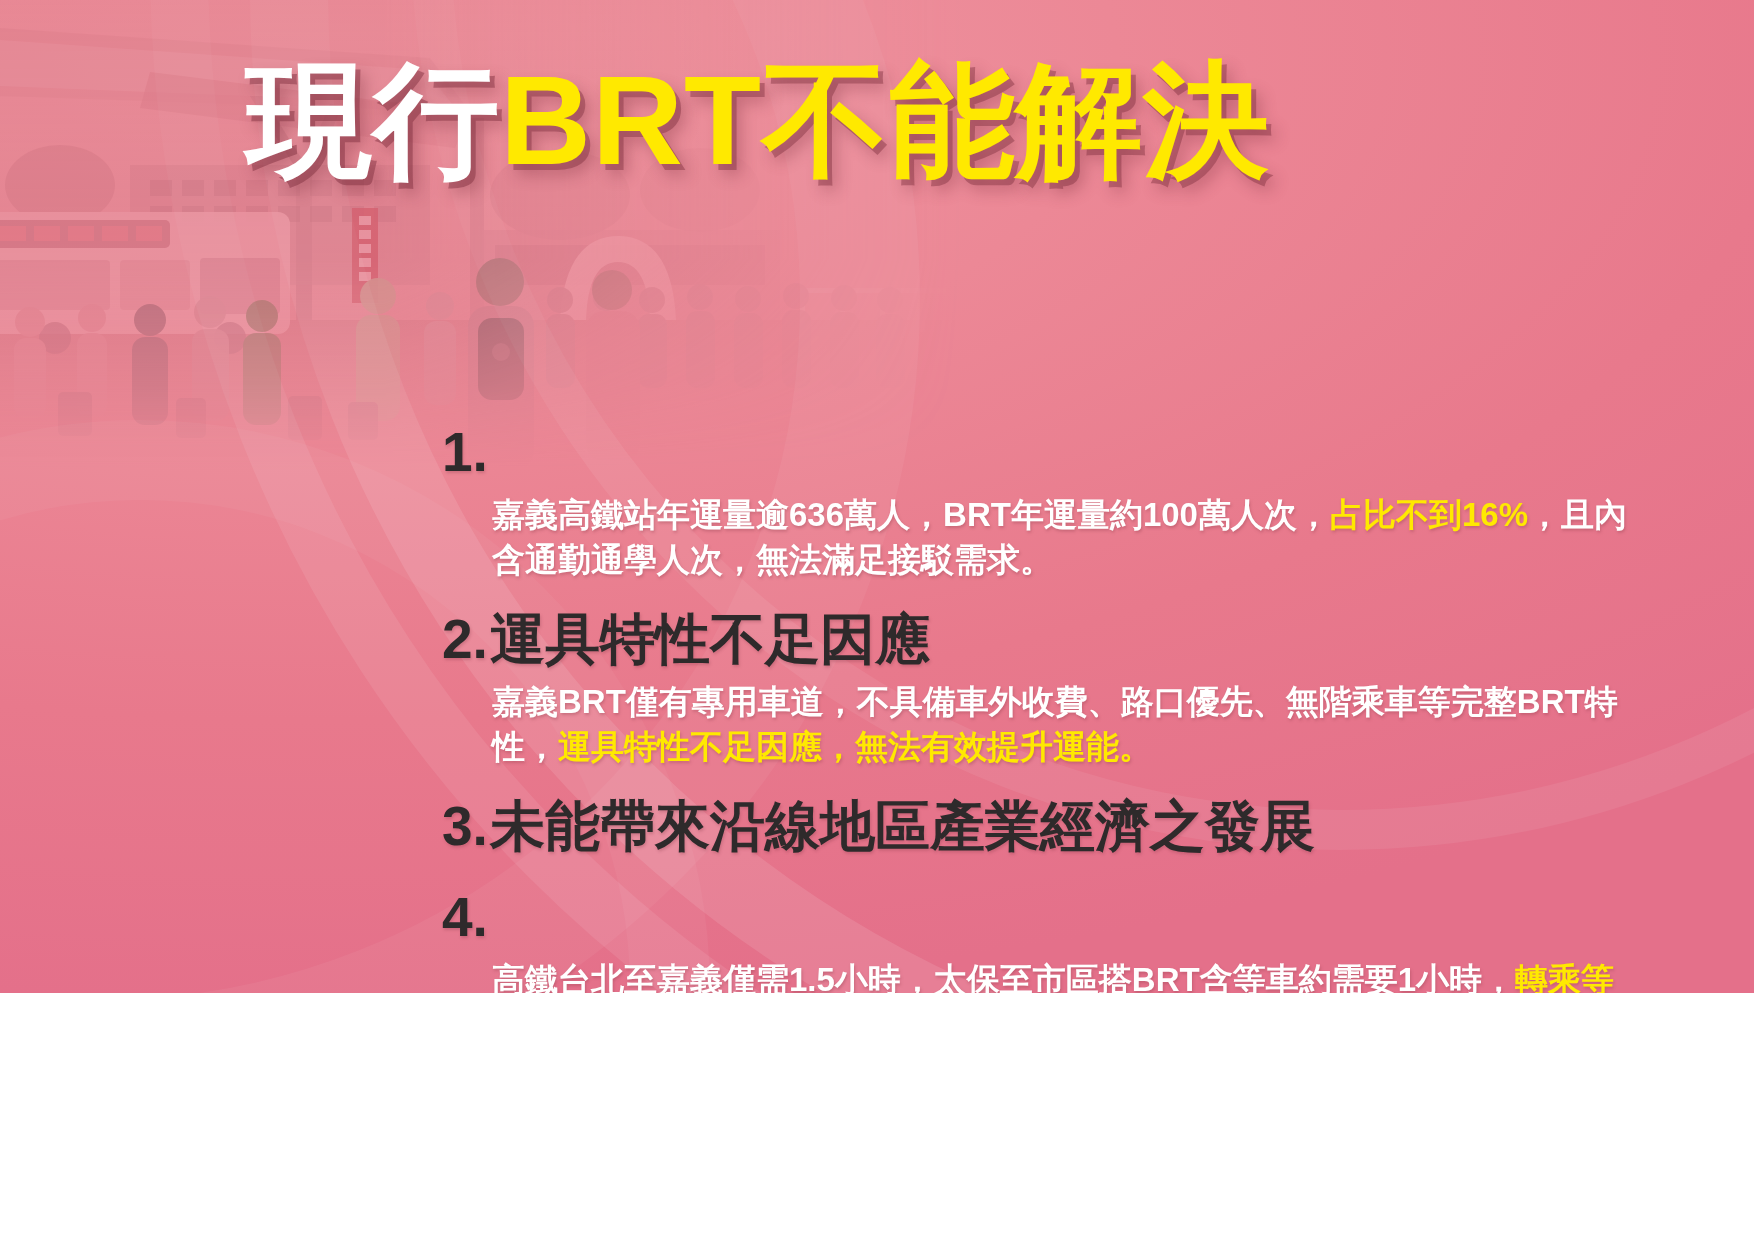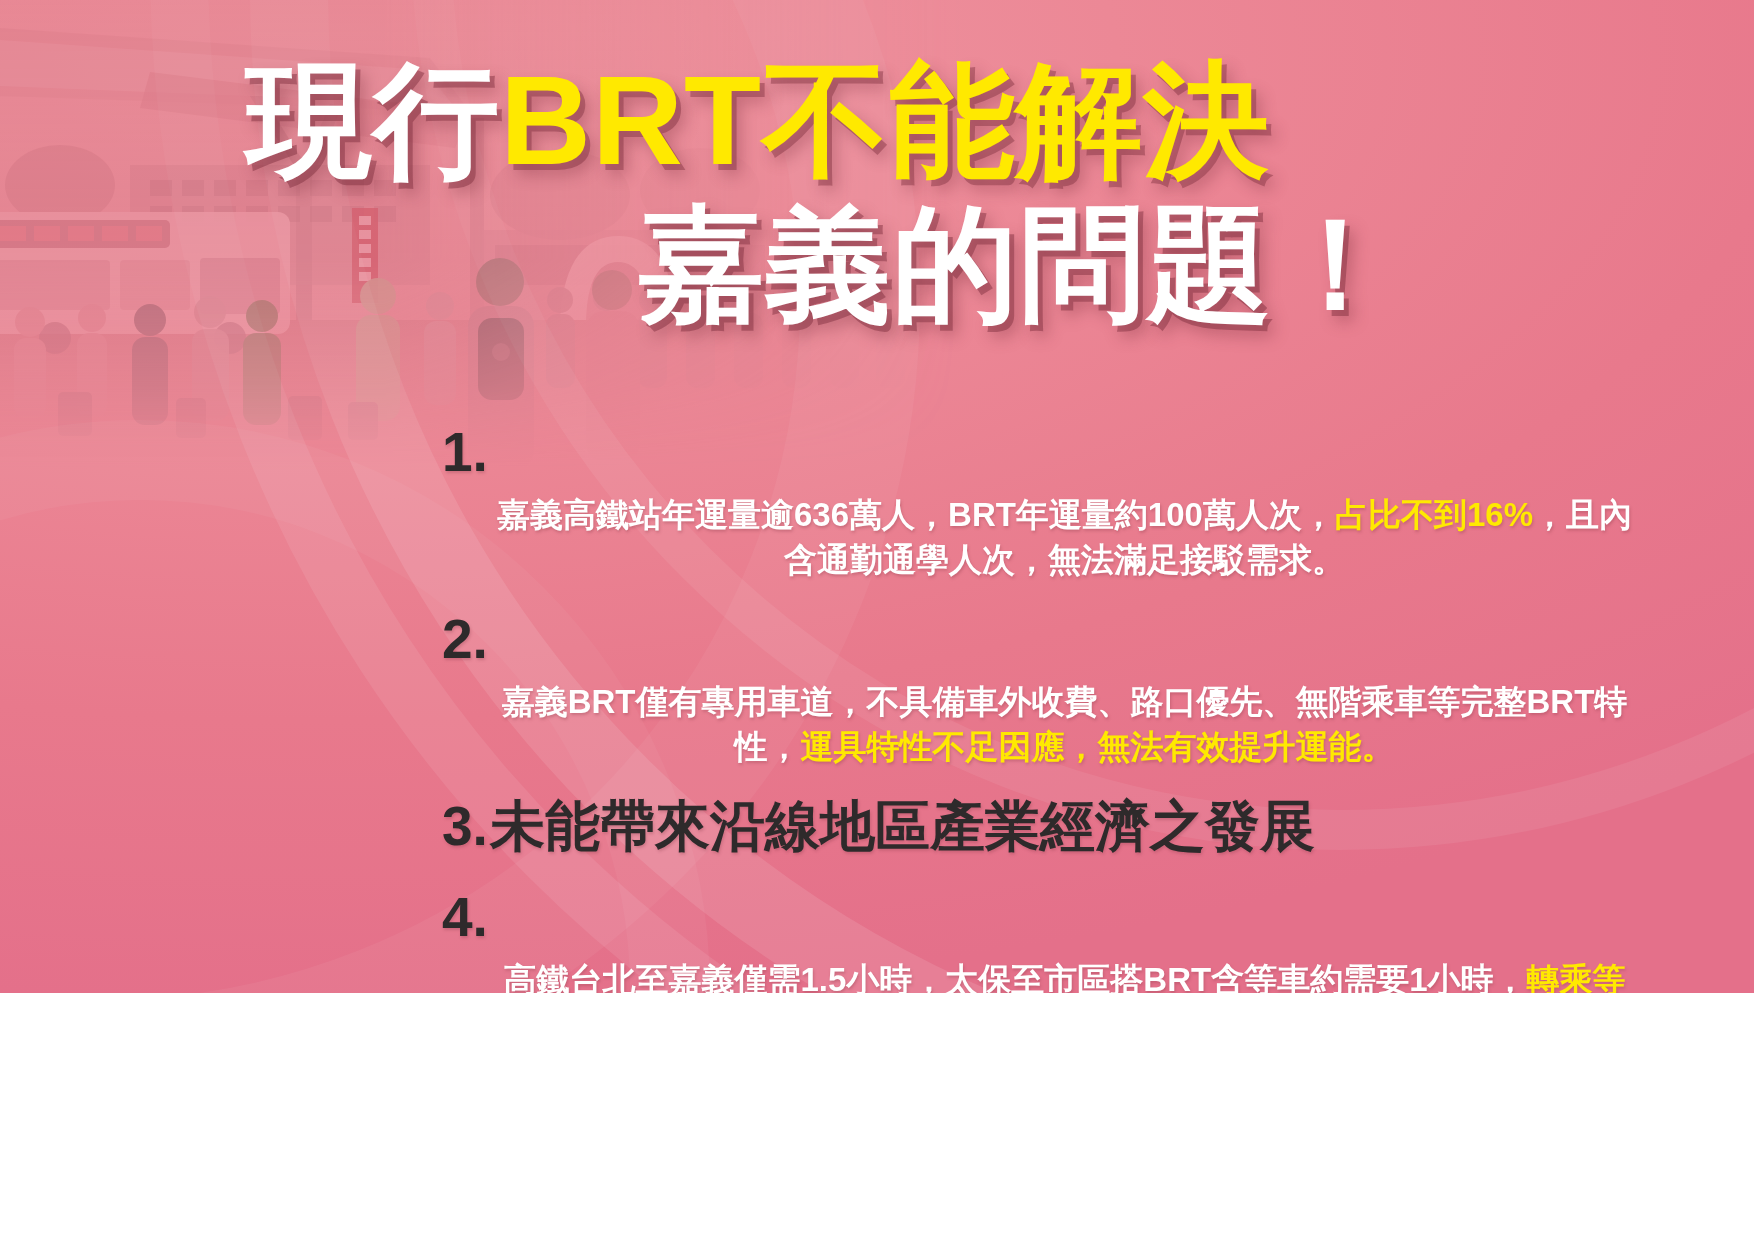--- a/index.html
+++ b/index.html
@@ -143,21 +143,20 @@
   .item-body {
     margin-left: 50px;
     margin-top: 7px;
     font-size: 33px;
     font-weight: 700;
     line-height: 1.38;
     color: #ffffff;
     letter-spacing: 0px;
     text-shadow: 1px 2px 3px rgba(140,60,75,0.35);
     max-width: 1145px;
-    text-align: center;
   }
   .hl {
     color: #ffe900;
   }
 
   
   .item-1 { margin-bottom: 24px; }
   .item-2 { margin-bottom: 24px; }
   .item-3 { margin-bottom: 26px; }
   .item-4 { margin-bottom: 0; }
@@ -327,37 +326,37 @@
         <rect x="348" y="402" width="30" height="38" rx="5"></rect>
       </g>
     </svg>
     <div class="photo-tint"></div>
   </div>
 
   <div class="title-block">
     <span class="title-line title-line-1">
       <span class="t-white">現行</span><span class="t-yellow">BRT不能解決</span>
     </span>
-    <span class="title-line title-line-2 t-white">嘉義的問題！</span>
   </div>
 
   <div class="list">
 
     <div class="item item-1">
       <div class="item-heading">
         <span class="item-num">1.</span>
       </div>
       <div class="item-body">
         <span>嘉義高鐵站年運量逾636萬人，BRT年運量約100萬人次，</span><span class="hl">占比不到16%</span><span>，且內含通勤通學人次，無法滿足接駁需求。</span>
       </div>
     </div>
 
     <div class="item item-2">
       <div class="item-heading">
         <span class="item-num">2.</span>
+        <span>運具特性不足因應</span>
       </div>
       <div class="item-body">
         <span>嘉義BRT僅有專用車道，不具備車外收費、路口優先、無階乘車等完整BRT特性，</span><span class="hl">運具特性不足因應，無法有效提升運能。</span><span></span>
       </div>
     </div>
 
     <div class="item item-3">
       <div class="item-heading">
         <span class="item-num">3.</span>
         <span>未能帶來沿線地區產業經濟之發展</span>

